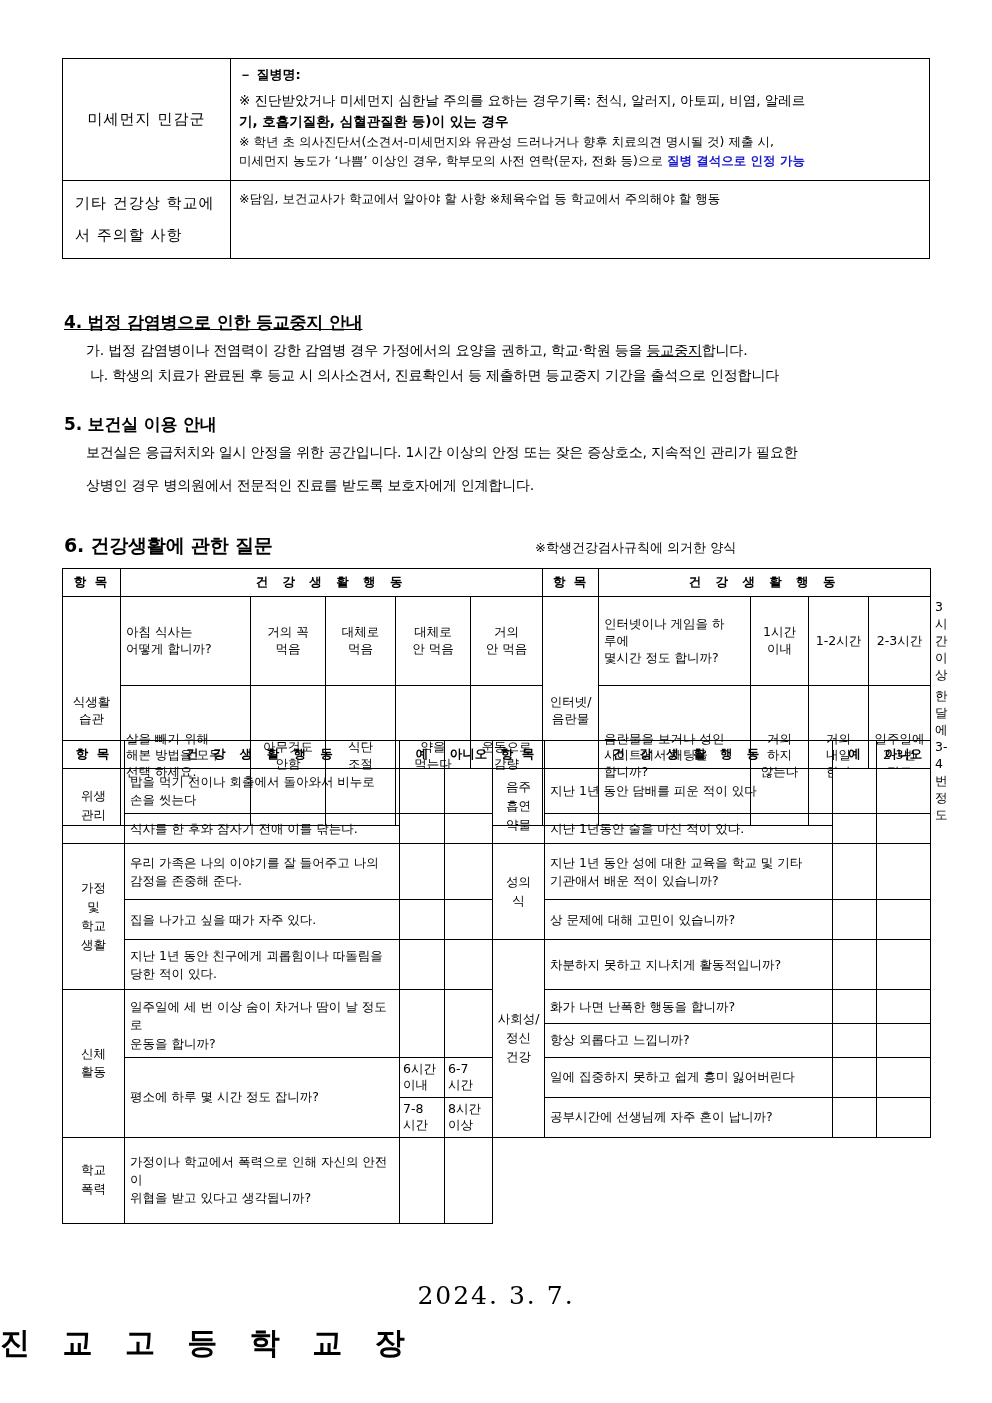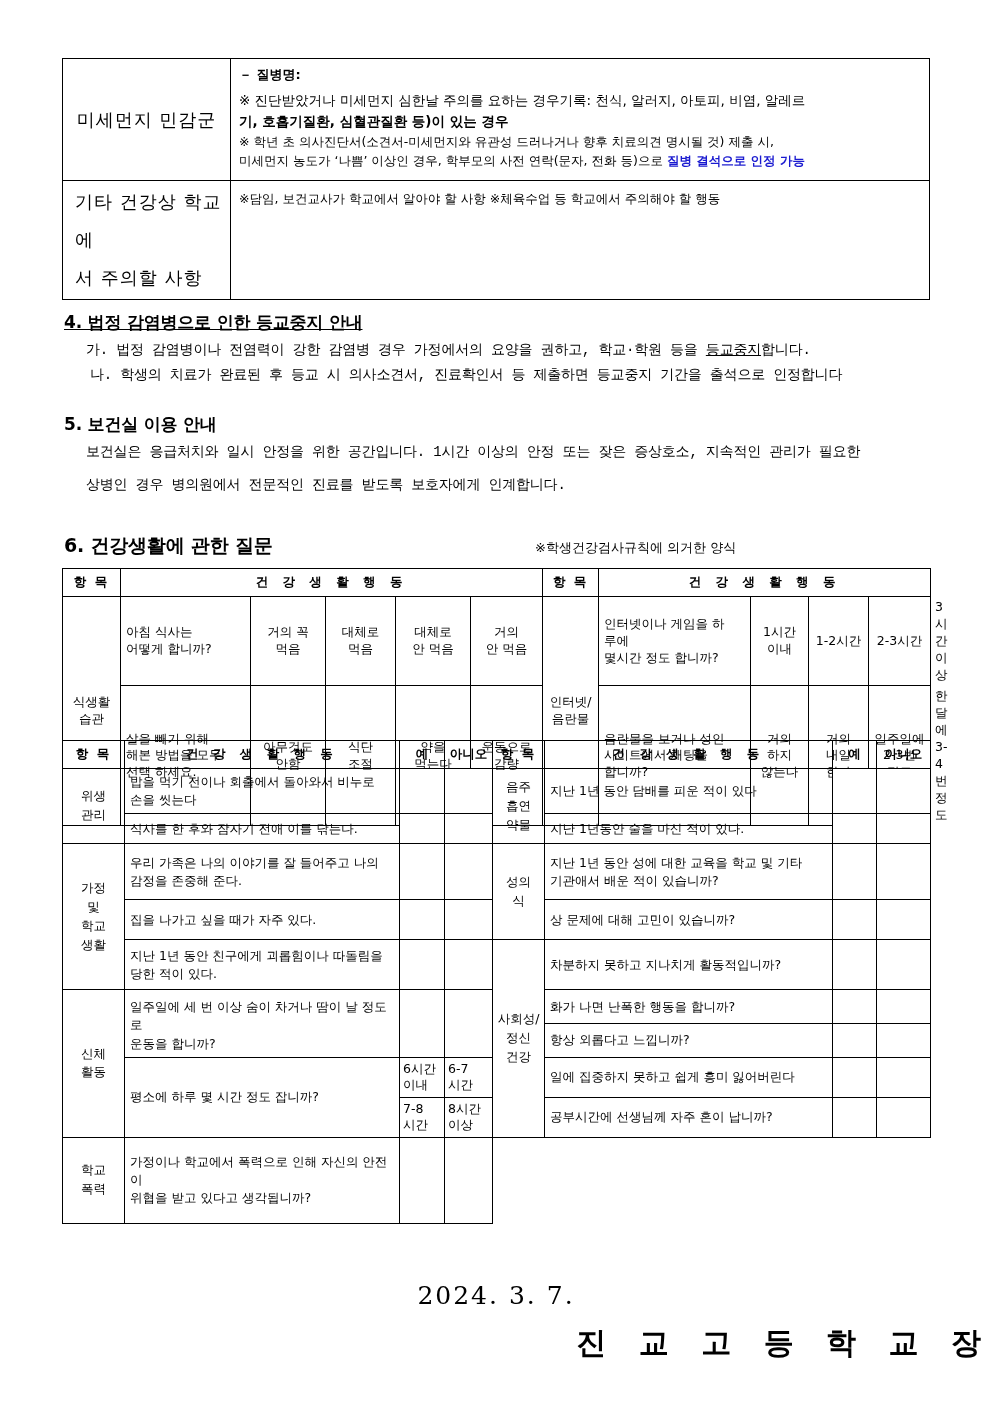--- a/index.html
+++ b/index.html
@@ -44,21 +44,21 @@
     width: 868px;
   }
   .tbl-top td {
     font-size: 13.5px;
     line-height: 1.55;
   }
   .tbl-top .cat {
     width: 168px;
     text-align: center;
     letter-spacing: 1px;
-    font-size: 18px;
+    font-size: 15px;
     margin-top: 20px;
   }
   .tbl-top .cat.two-line {
     text-align: left;
     padding-left: 12px;
     line-height: 2.1;
   }
   .tbl-top .body {
     padding: 6px 8px 8px 8px;
     vertical-align: top;
@@ -89,21 +89,20 @@
     position: absolute;
     font-size: 17px;
     font-weight: bold;
     letter-spacing: -0.2px;
   }
   .sec-p {
     position: absolute;
     font-size: 14px;
     line-height: 1.75;
     letter-spacing: -0.2px;
-    font-family: Liberation Mono, monospace;
   }
   .u { text-decoration: underline; }
 
   .note-right {
     position: absolute;
     font-size: 13px;
   }
 
   
   .tbl-s1 {
@@ -174,21 +173,21 @@
     text-align: center;
     font-size: 25px;
     letter-spacing: 2px;
     font-family: "DejaVu Serif", "Liberation Serif", serif;
   }
   .footer-school {
     position: absolute;
     left: 0;
     right: 0;
     top: 1323px;
-    text-align: right;
+    text-align: left;
     font-size: 30px;
     font-weight: bold;
     letter-spacing: 11px;
     font-family: "DejaVu Serif", "Liberation Serif", serif;
   }
 </style>
 </head>
 <body>
 
 <div class="page">

